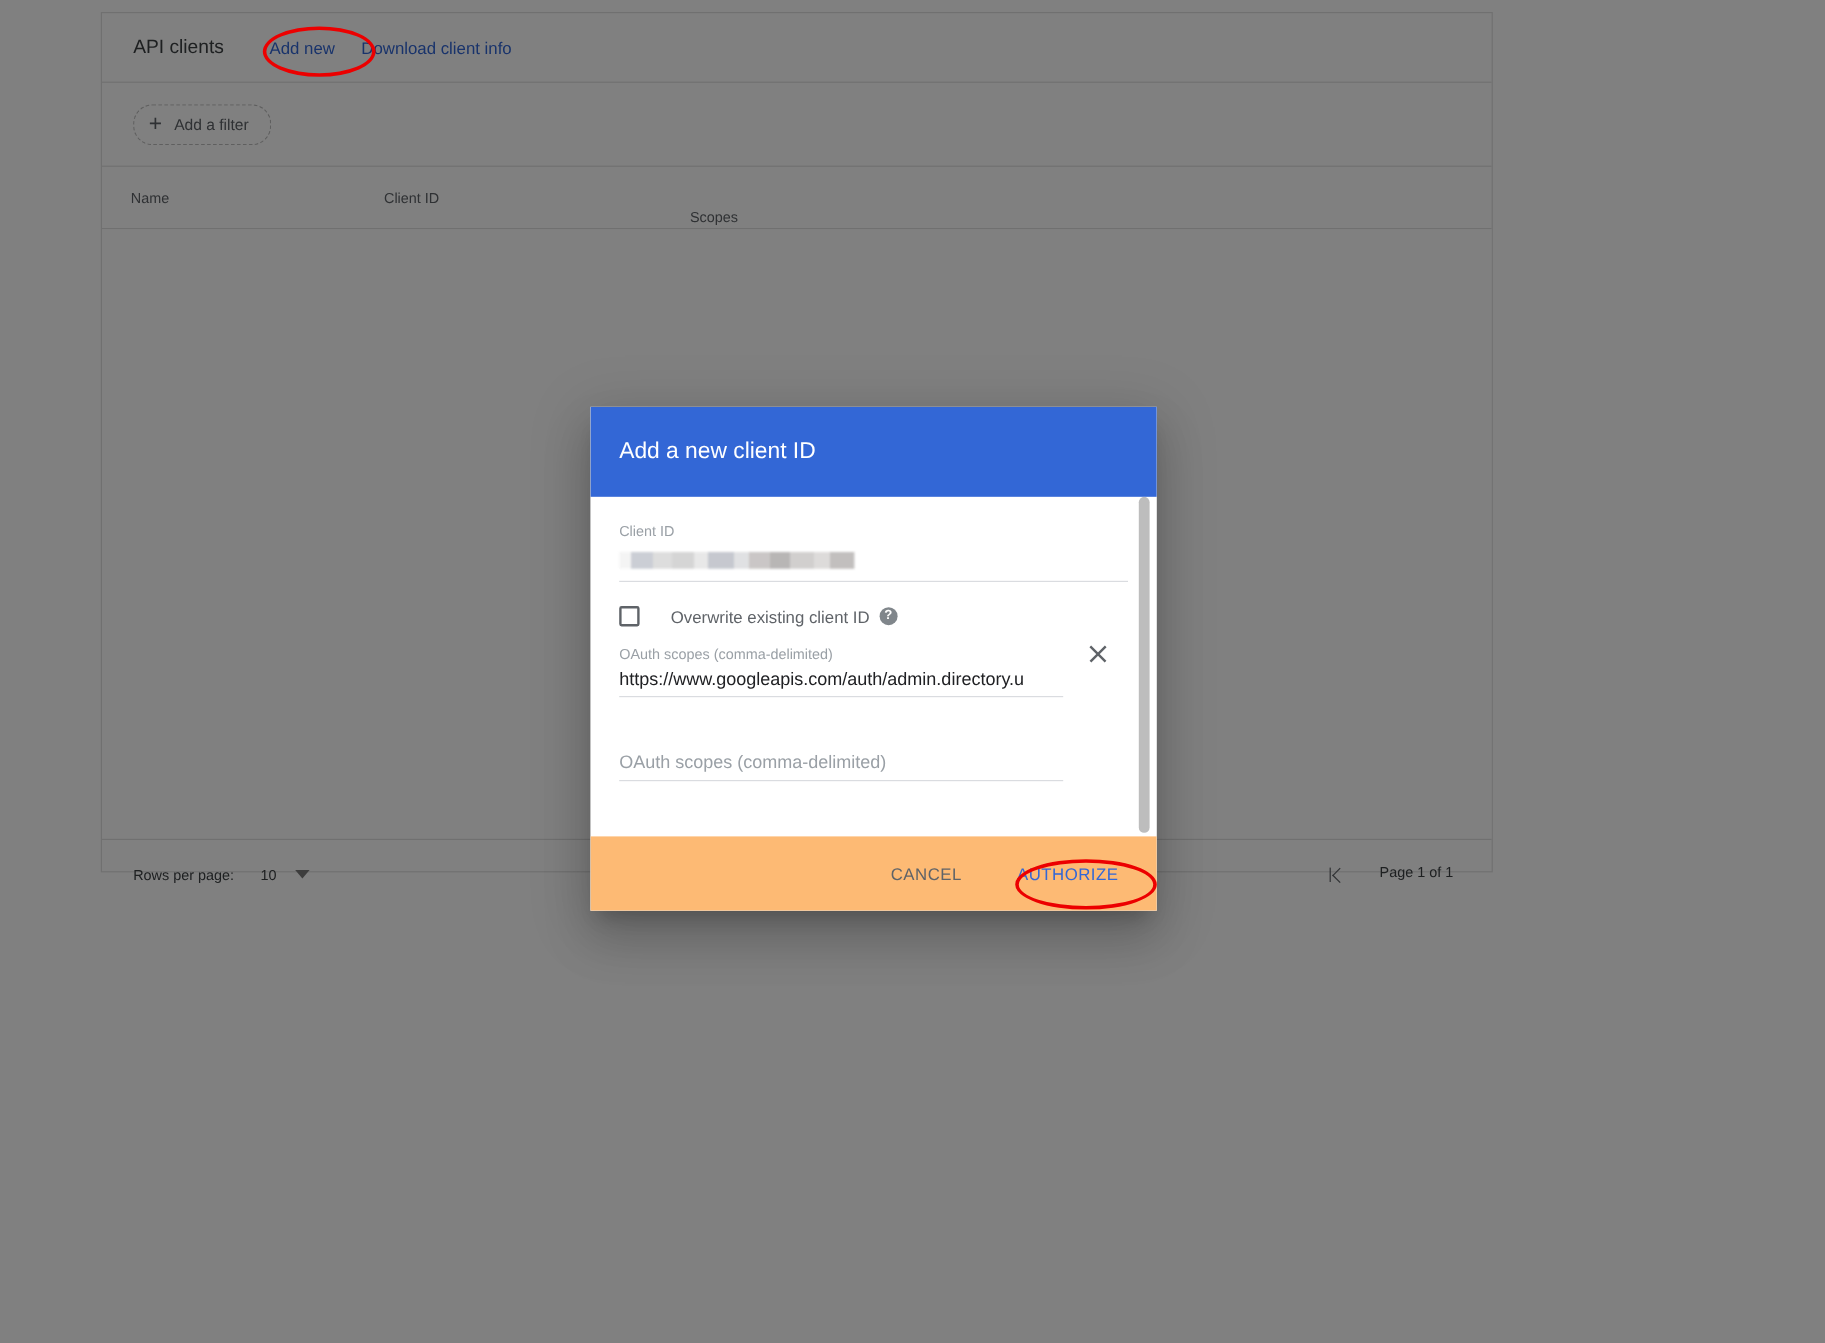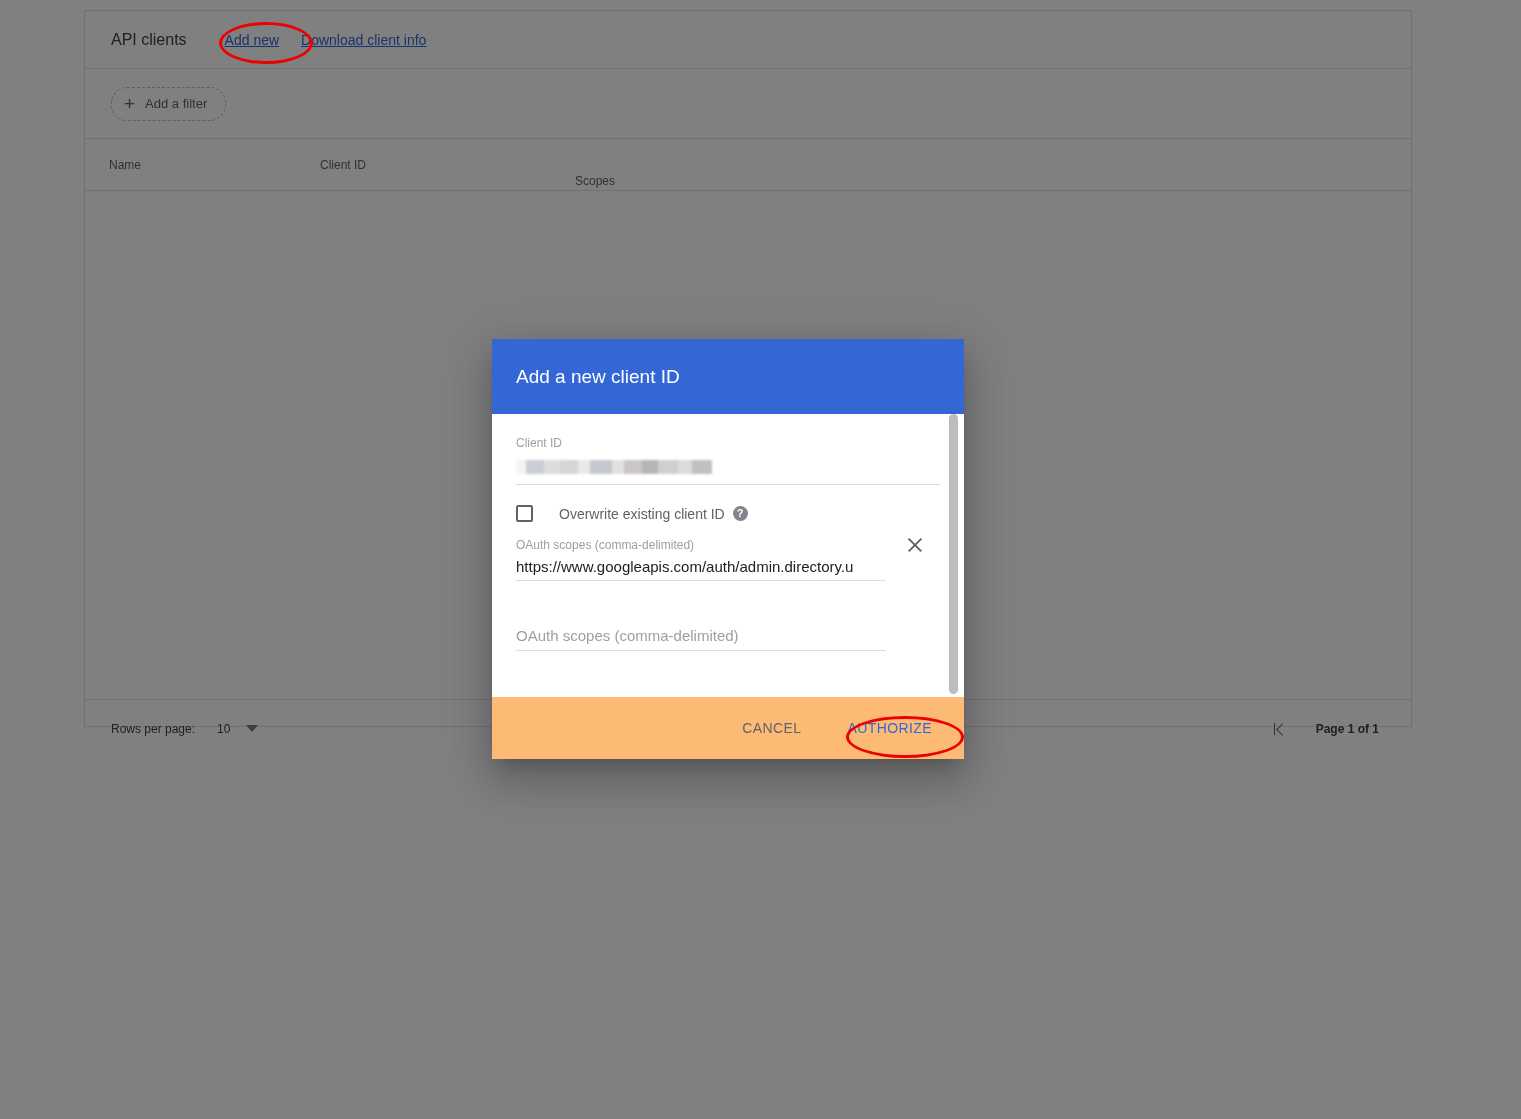--- a/index.html
+++ b/index.html
@@ -20,21 +20,21 @@
   #page-root {
     position: absolute;
     inset: 0;
     background: #ffffff;
   }
 
   .card {
     position: absolute;
     left: 84px;
     top: 10px;
-    width: 1328px;
+    width: 1160px;
     height: 717px;
     background: #ffffff;
     border: 1px solid #e0e0e0;
     box-sizing: border-box;
   }
 
   .card-header {
     height: 58px;
     display: flex;
     align-items: center;
@@ -46,21 +46,20 @@
     font-size: 16px;
     color: #3c4043;
     margin-right: 38px;
   }
   .header-link {
     font-size: 14px;
     color: #3367d6;
     margin-right: 22px;
     cursor: pointer;
     white-space: nowrap;
-    text-decoration: underline;
   }
 
   .filter-bar {
     height: 70px;
     display: flex;
     align-items: center;
     padding-left: 26px;
     border-bottom: 1px solid #e0e0e0;
     box-sizing: border-box;
   }
@@ -121,24 +120,22 @@
   .caret-down {
     width: 0; height: 0;
     border-left: 6px solid transparent;
     border-right: 6px solid transparent;
     border-top: 7px solid #7a7a7a;
     cursor: pointer;
   }
   .footer-right {
     margin-left: auto;
     display: flex;
-    align-items: center;
     gap: 26px;
     padding-right: 20px;
-    font-weight: bold;
   }
   .first-page-icon {
     display: inline-block;
     position: relative;
     width: 18px; height: 18px;
     cursor: pointer;
   }
   .first-page-icon::before {
     content: "";
     position: absolute;

